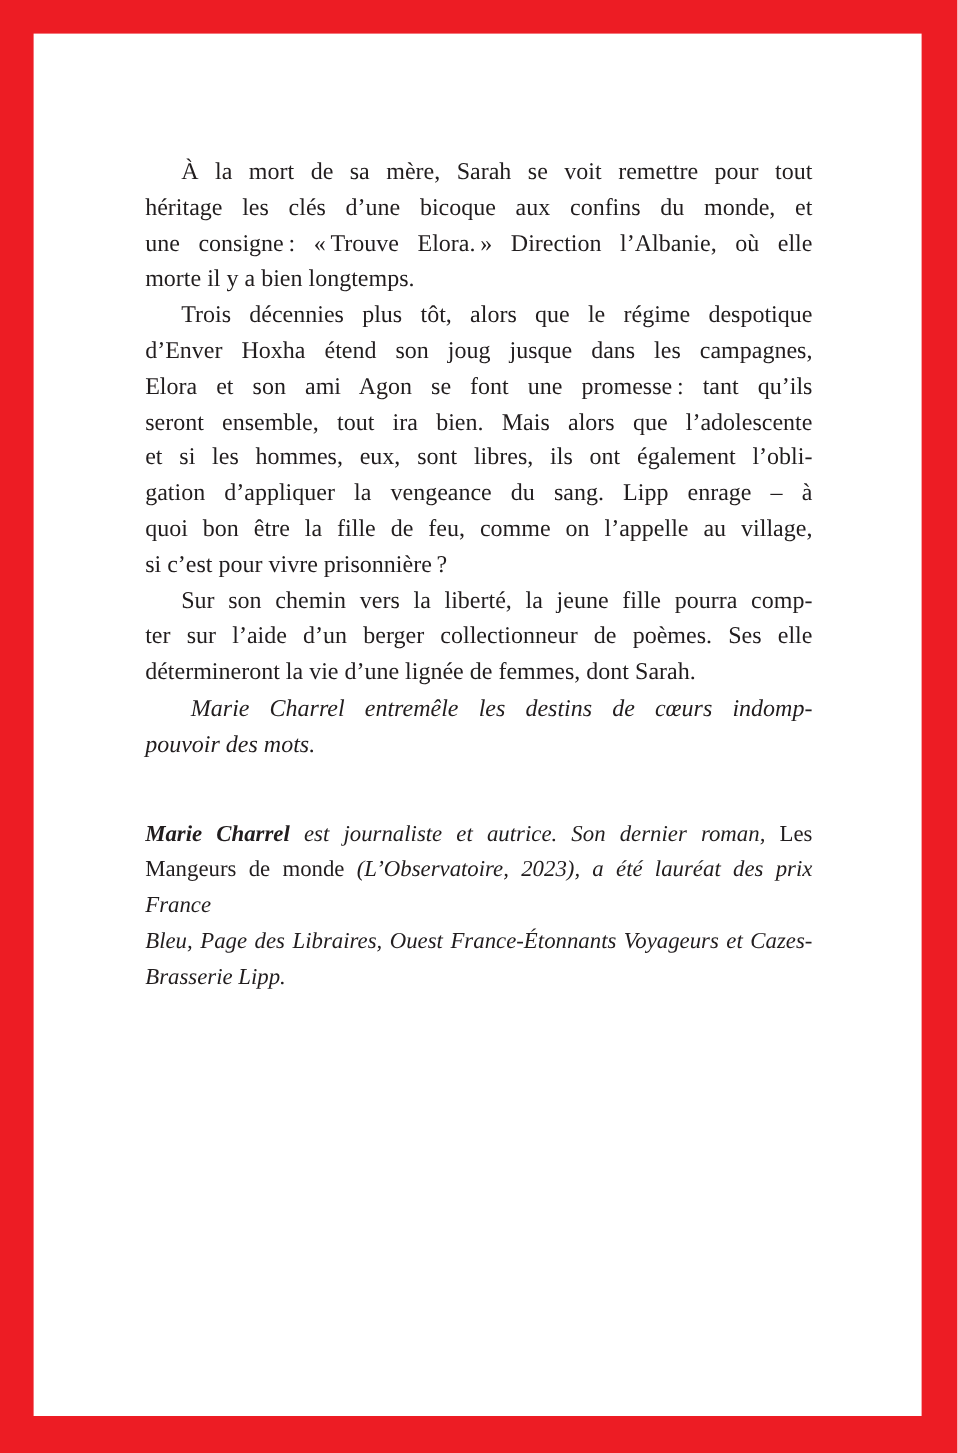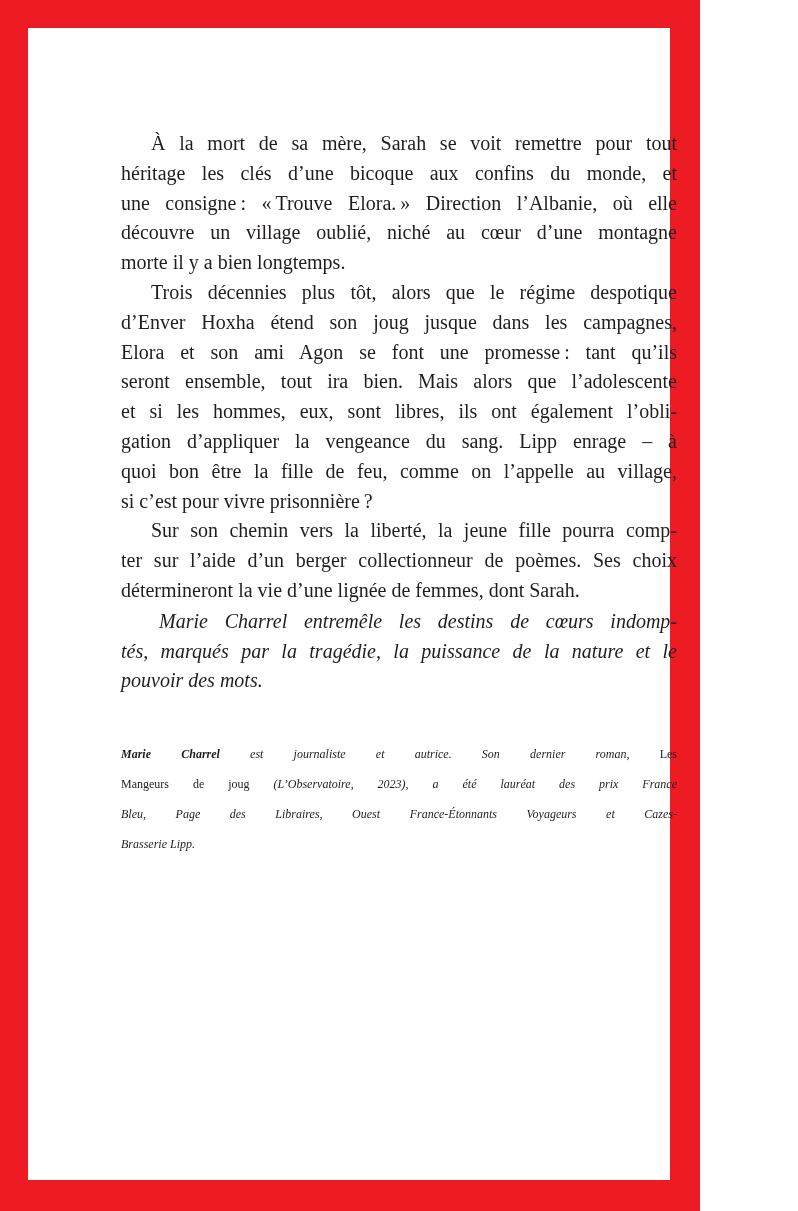--- a/index.html
+++ b/index.html
@@ -1,18 +1,18 @@
 <!DOCTYPE html>
 <html style="--frame-color: #ed1c24; --page-color: #ffffff; --text-color: #211d1e;"><head>
 <meta charset="utf-8">
 <style>
   html, body { margin: 0; padding: 0; background: #ffffff; }
   .cover {
     position: relative;
-    width: 700px;
+    width: 798px;
     height: 1211px;
     background: var(--frame-color, #ed1c24);
     overflow: hidden;
   }
   .page {
     position: absolute;
     left: 28px; top: 28px; right: 30px; bottom: 31px;
     background: var(--page-color, #ffffff);
   }
   .textblock {
@@ -26,63 +26,61 @@
     line-height: 29.8px;
   }
   .para { margin: 0; }
   .para.gap { margin-top: 1px; font-style: italic; }
   .para .line:first-child { text-indent: 30px; }
   .para.big-indent .line:first-child { text-indent: 38px; }
   .line { text-align: left; white-space: normal; }
   .line.j { text-align: justify; text-align-last: justify; }
   .bio {
     margin-top: 44px;
-    font-size: 12px;
+    font-size: 19px;
     line-height: 29.8px;
   }
   .seg.bold-italic { font-style: italic; font-weight: bold; }
   .seg.italic { font-style: italic; }
   .seg.roman { font-style: normal; }
 </style>
 </head>
 <body>
 
 <div class="cover">
   <div class="page">
     <div class="textblock">
       <div id="synopsis">
           <div class="para">
             <div class="line j">À la mort de sa mère, Sarah se voit remettre pour tout</div>
             <div class="line j">héritage les clés d’une bicoque aux confins du monde, et</div>
             <div class="line j">une consigne : « Trouve Elora. » Direction l’Albanie, où elle</div>
-            <div class="line j">découvre un village oublié, niché au cœur d’une montagne</div>
             <div class="line">morte il y a bien longtemps.</div>
           </div>
           <div class="para">
             <div class="line j">Trois décennies plus tôt, alors que le régime despotique</div>
             <div class="line j">d’Enver Hoxha étend son joug jusque dans les campagnes,</div>
             <div class="line j">Elora et son ami Agon se font une promesse : tant qu’ils</div>
             <div class="line j">seront ensemble, tout ira bien. Mais alors que l’adolescente</div>
             <div class="line j">et si les hommes, eux, sont libres, ils ont également l’obli-</div>
             <div class="line j">gation d’appliquer la vengeance du sang. Lipp enrage – à</div>
             <div class="line j">quoi bon être la fille de feu, comme on l’appelle au village,</div>
             <div class="line">si c’est pour vivre prisonnière ?</div>
           </div>
           <div class="para">
             <div class="line j">Sur son chemin vers la liberté, la jeune fille pourra comp-</div>
-            <div class="line j">ter sur l’aide d’un berger collectionneur de poèmes. Ses choix</div>
+            <div class="line j">ter sur l’aide d’un berger collectionneur de poèmes. Ses elle</div>
             <div class="line">détermineront la vie d’une lignée de femmes, dont Sarah.</div>
           </div>
           <div class="para gap big-indent">
             <div class="line j">Marie Charrel entremêle les destins de cœurs indomp-</div>
-            <div class="line j">tés, marqués par la tragédie, la puissance de la nature et le</div>
             <div class="line">pouvoir des mots.</div>
           </div>
         </div>
       <div id="bio" class="bio">
           <div class="line j"><span class="seg bold-italic">Marie Charrel</span><span class="seg italic"> est journaliste et autrice. Son dernier roman, </span><span class="seg roman">Les</span></div>
-          <div class="line j"><span class="seg roman">Mangeurs de joug </span><span class="seg italic">(L’Observatoire, 2023), a été lauréat des prix France</span></div>
+          <div class="line j"><span class="seg roman">Mangeurs de monde </span><span class="seg italic">(L’Observatoire, 2023), a été lauréat des prix France</span></div>
           <div class="line j"><span class="seg italic">Bleu, Page des Libraires, Ouest France-Étonnants Voyageurs et Cazes-</span></div>
           <div class="line"><span class="seg italic">Brasserie Lipp.</span></div>
         </div>
     </div>
   </div>
 </div>
 
 </body></html>

